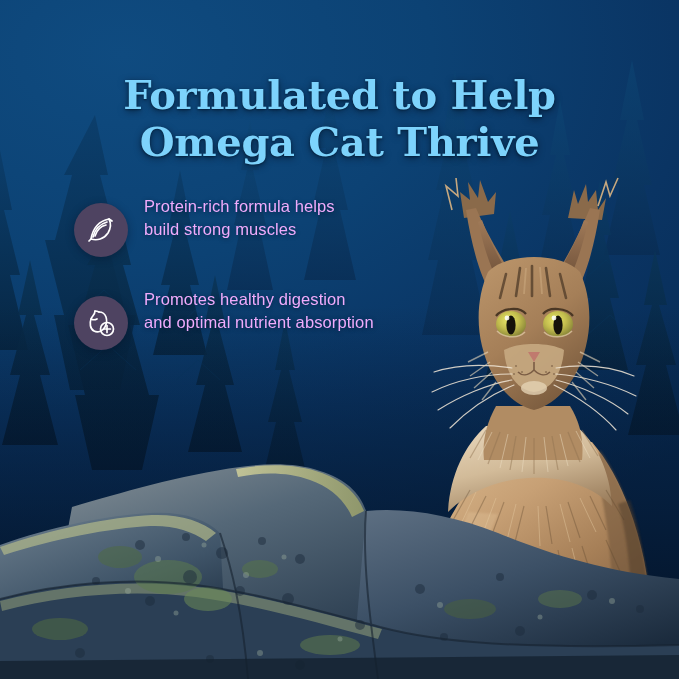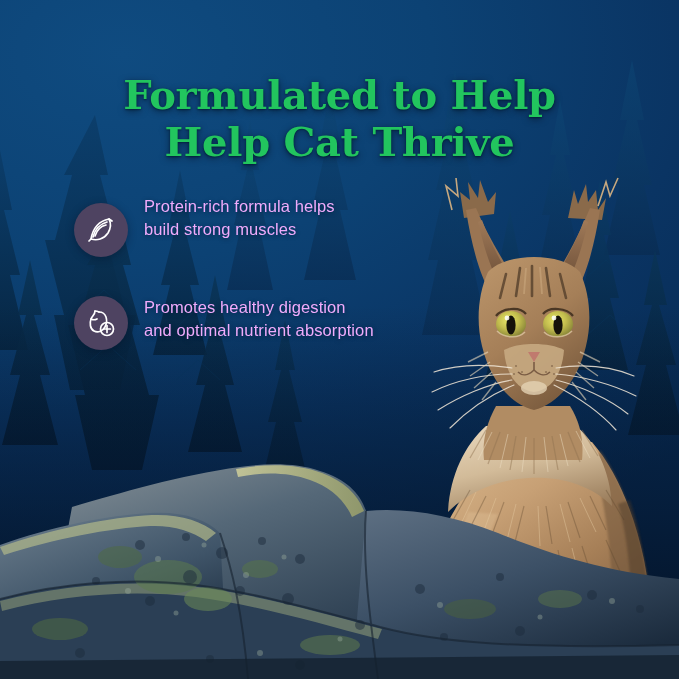--- a/index.html
+++ b/index.html
@@ -38,36 +38,36 @@
 
   
   .headline{
     position:absolute;left:0;right:0;top:44px;
     text-align:center;
     font-family:"DejaVu Serif","Liberation Serif",serif;
     font-weight:700;
     font-size:40px;
     line-height:1.18;
     letter-spacing:-0.3px;
-    color:#22c55e;
+    color:#7dd3fc;
     text-shadow:0 2px 7px rgba(2,14,30,.62),0 1px 2px rgba(2,14,30,.5);
     padding:0 61px;
     z-index:6;
   }
   .headline .l2{display:block;}
 
   
   .benefits{
     position:absolute;left:74px;top:192px;width:300px;z-index:6;
   }
   .benefit{
     display:flex;align-items:flex-start;gap:16px;
     margin-bottom:28px;
   }
-  .benefit:last-child{margin-bottom:0;align-items:center;}
+  .benefit:last-child{margin-bottom:0;}
   .bicon{
     flex:0 0 auto;
     width:54px;height:54px;border-radius:50%;
     background:#4e4361;
     display:flex;align-items:center;justify-content:center;
     box-shadow:0 2px 8px rgba(3,16,34,.40);
     margin-top:11px;
   }
   .bicon svg{display:block;}
   .btext{
@@ -392,21 +392,21 @@
         <path d="M196 136 C258 144 320 162 380 178"></path>
         <path d="M380 178 C440 194 520 200 679 196"></path>
       </g>
 
       <path d="M0 212 L679 206 L679 230 L0 230 Z" fill="#13202e" opacity=".75"></path>
     </svg>
   </div>
 
   <h1 class="headline">
     <span>Formulated to Help</span>
-    <span class="l2">Help Cat Thrive</span>
+    <span class="l2">Omega Cat Thrive</span>
   </h1>
 
   <div class="benefits">
 
     <div class="benefit">
       <span class="bicon">
         <svg width="30" height="30" viewBox="0 0 30 30" fill="none" stroke="#ffffff" stroke-width="1.7" stroke-linecap="round" stroke-linejoin="round" xmlns="http://www.w3.org/2000/svg">
           <path d="M5 24 C7 13 13 6 23 4 C25 8 25 13 22 18 C18 24 11 26 5 24 Z"></path>
           <path d="M7 22 C9 14 14 9 21 7"></path>
           <path d="M9 21 C11 15 15 11 20 10"></path>

